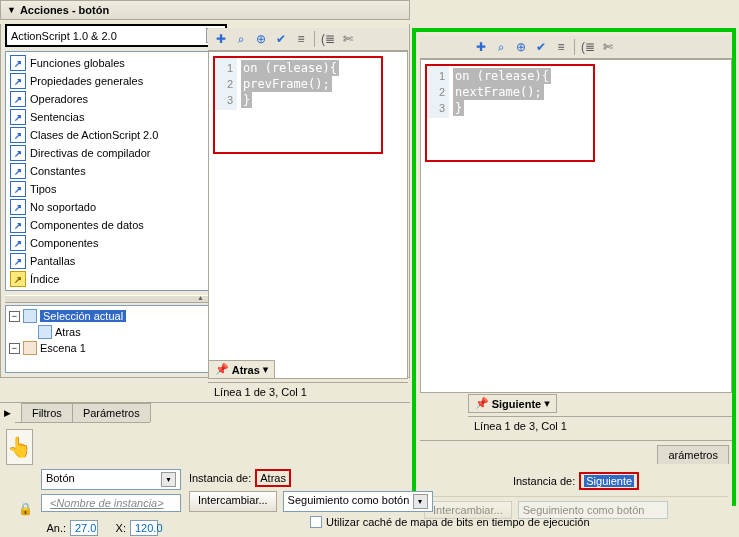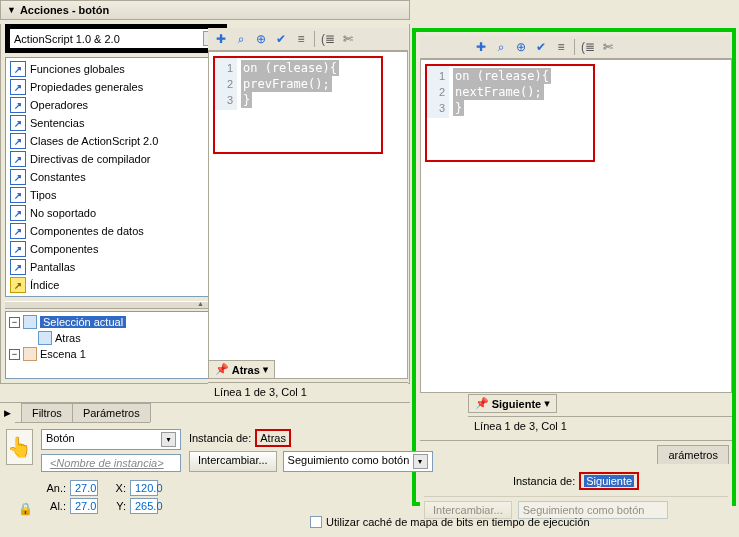--- a/index.html
+++ b/index.html
@@ -1,21 +1,21 @@
 <!DOCTYPE html>
 <html><head>
 <meta charset="utf-8">
 <style>
 * { box-sizing: border-box; margin: 0; padding: 0; }
 body { font-family: Tahoma, Verdana, sans-serif; font-size: 11px; background: #ece9d8; color: #000; width: 739px; height: 537px; overflow: hidden; position: relative; }
 .panel-header { background: linear-gradient(#f0ede0, #e0ddd0); border: 1px solid #aca899; padding: 3px 6px; display: flex; align-items: center; gap: 4px; font-weight: bold; }
 .panel-header .arrow { font-size: 9px; }
 .topbar { position: absolute; left: 0; top: 0; width: 410px; }
 .panel-body { background: #ece9d8; border: 1px solid #aca899; border-top: none; }
-.dropdown { width: 222px; margin: 4px; border: 5px solid #000000; background: #fff; padding: 2px 4px; display: flex; justify-content: space-between; align-items: center; }
+.dropdown { width: 222px; margin: 4px; border: 2px solid #000000; background: #fff; padding: 2px 4px; display: flex; justify-content: space-between; align-items: center; }
 .dd-btn { width: 15px; height: 15px; background: #e8e8e8; border: 1px solid #999; text-align: center; font-size: 8px; line-height: 13px; }
 .tree { background: #fff; border: 1px solid #7f9db9; margin: 0 4px 4px 4px; height: 240px; overflow-y: auto; padding: 2px; }
 .tree-item { display: flex; align-items: center; gap: 4px; padding: 1px 2px; }
 .tree-icon { width: 16px; height: 16px; background: #fff; border: 1px solid #316ac5; display: flex; align-items: center; justify-content: center; color: #316ac5; font-size: 10px; font-weight: bold; }
 .tree-icon.yellow { border-color: #c0a000; background: #ffe87c; color: #8a6d00; }
 .divider-bar { height: 8px; background: #e0ddd0; border-top: 1px solid #fff; border-bottom: 1px solid #aca899; margin: 2px 4px; position: relative; }
 .divider-bar::after { content: "▲"; position: absolute; left: 48%; top: -2px; font-size: 7px; color: #666; }
 .tree2 { background: #fff; border: 1px solid #7f9db9; margin: 0 4px 4px 4px; height: 68px; padding: 2px; }
 .tree2 .row { display: flex; align-items: center; gap: 3px; padding: 1px; }
 .sqbtn { width: 11px; height: 11px; border: 1px solid #666; background: #fff; text-align: center; font-size: 9px; line-height: 9px; }
@@ -42,21 +42,21 @@
 .right-code .toolbar { padding-left: 52px; }
 .right-code .inner { border: 1px solid #aca899; height: 334px; background: #fff; position: relative; }
 .right-tabs { position: absolute; left: 468px; top: 394px; }
 .right-status { position: absolute; left: 468px; top: 416px; width: 264px; }
 .props { position: absolute; left: 0; top: 402px; width: 410px; background: #ece9d8; border-top: 1px solid #aca899; }
 .tabs { display: flex; gap: 0; border-bottom: 1px solid #aca899; padding-left: 6px; }
 .tab { padding: 3px 10px; border: 1px solid #aca899; border-bottom: none; background: #e0ddd0; margin-right: -1px; }
 .tab.active { background: #ece9d8; font-weight: bold; position: relative; top: 1px; }
 .props-body { padding: 6px; display: flex; gap: 8px; }
 .biggicon { width: 36px; height: 36px; background: #f7f7f0; border: 1px solid #aca899; display: flex; align-items: center; justify-content: center; font-size: 20px; color: #888; }
-.pcol { display: flex; flex-direction: column; gap: 4px; }
+.pcol { display: flex; flex-direction: column; gap: 4px; margin-top: 40px; }
 .sel { border: 1px solid #7f9db9; background: #fff; padding: 2px 4px; width: 140px; display: flex; justify-content: space-between; }
 .txtin { border: 1px solid #7f9db9; background: #fff; padding: 2px 8px; width: 140px; color: #888; font-style: italic; text-decoration: underline; }
 .btn { border: 1px solid #aca899; background: linear-gradient(#fefefe, #e6e3d6); padding: 2px 8px; }
 .dimrow { display: flex; align-items: center; gap: 4px; margin-top: 2px; }
 .dimlabel { width: 24px; text-align: right; }
 .dimval { border: 1px solid #7f9db9; background: #fff; padding: 1px 4px; width: 28px; text-align: left; color: #0066cc; }
 .inst-label { display: flex; align-items: center; gap: 4px; }
 .redframe { border: 2px solid #cc0000; padding: 1px 3px; }
 .right-props { position: absolute; left: 420px; top: 440px; width: 312px; background: #ece9d8; padding: 4px; border-top: 1px solid #aca899; }
 .right-tabs2 { display: flex; gap: 0; padding-left: 2px; justify-content: flex-end; }

